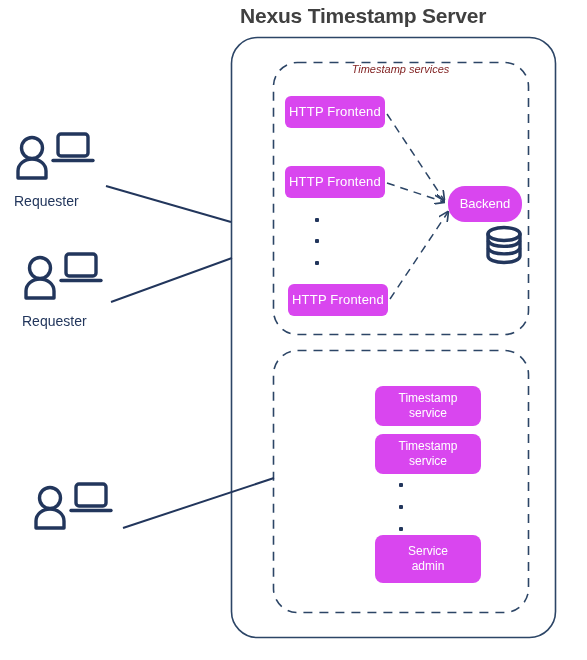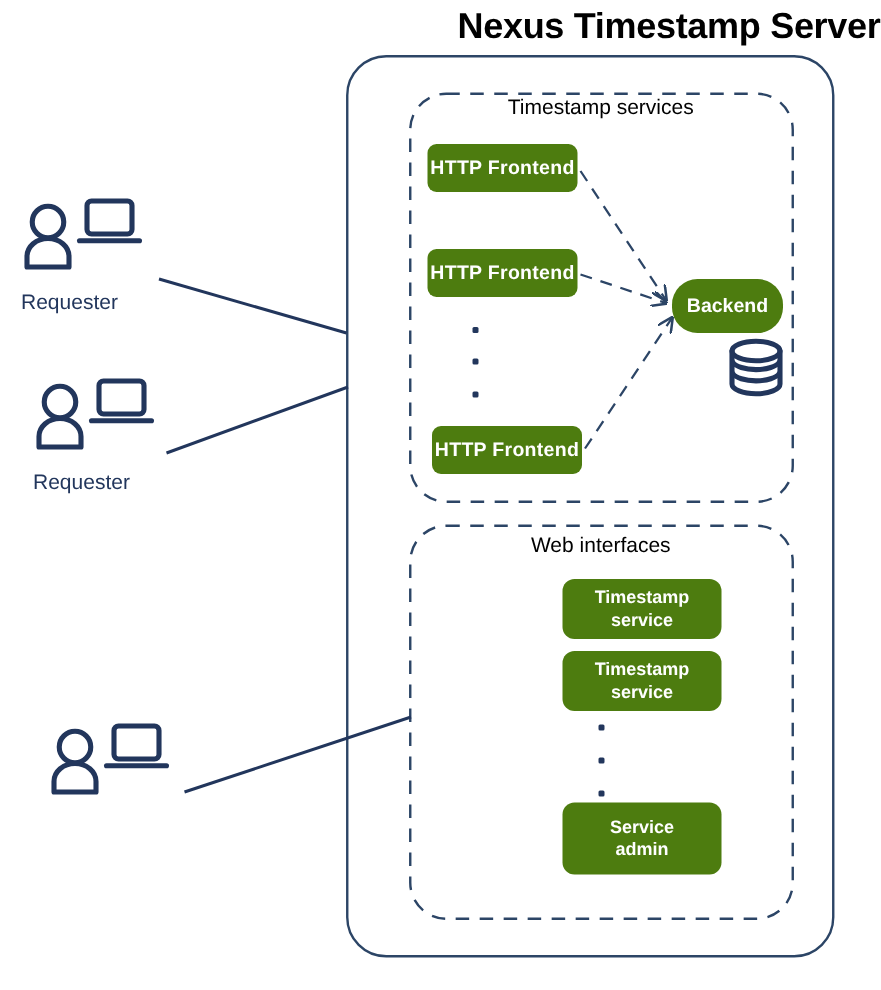--- a/index.html
+++ b/index.html
@@ -28,59 +28,60 @@
     width: 587px;
     height: 660px;
   }
 
   
   .diagram-title {
     position: absolute;
     left: 240px;
     top: 4px;
     width: 347px;
-    text-align: right;
-    font-size: 24px;
+    text-align: left;
+    font-size: 21px;
     font-weight: bold;
     letter-spacing: -0.2px;
-    color: #000000;
+    color: #404040;
     white-space: nowrap;
   }
 
   
   .group-label {
     position: absolute;
-    font-size: 14px;
-    color: #000000;
+    font-size: 11px;
+    color: #7f1d1d;
     text-align: center;
     white-space: nowrap;
+    font-style: italic;
   }
   #label-timestamp-services {
     left: 273px;
     top: 63px;
     width: 255px;
   }
   #label-web-interfaces {
     left: 273px;
     top: 355px;
     width: 255px;
   }
 
   
   .node-box {
     position: absolute;
-    background: #4d7c0f;
+    background: #d946ef;
     border-radius: 6px;
     color: #ffffff;
     display: flex;
     align-items: center;
     justify-content: center;
     text-align: center;
     font-size: 13px;
-    font-weight: bold;
+    font-weight: normal;
     line-height: 1.25;
     box-sizing: border-box;
   }
   .node-box.two-line {
     font-size: 12px;
     border-radius: 8px;
     margin-left: 27px;
   }
   .node-box.wide-gap {
     letter-spacing: 0.2px;
@@ -178,21 +179,20 @@
       <rect x="44" y="3" width="30" height="22" rx="3"></rect>
       <path d="M 39 29.5 L 79 29.5"></path>
     </g>
 
   </svg>
 
   <div class="diagram-title">Nexus Timestamp Server</div>
 
   <div class="group-label" id="label-timestamp-services">Timestamp services</div>
 
-  <div class="group-label" id="label-web-interfaces">Web interfaces</div>
 
   <div class="node-box wide-gap" id="node-frontend-1">HTTP  Frontend</div>
   <div class="node-box wide-gap" id="node-frontend-2">HTTP  Frontend</div>
   <div class="node-box wide-gap" id="node-frontend-3">HTTP  Frontend</div>
 
   <div class="dot" style="left:315px; top:218px;"></div>
   <div class="dot" style="left:315px; top:239px;"></div>
   <div class="dot" style="left:315px; top:261px;"></div>
 
   <div class="node-box" id="node-backend">Backend</div>

